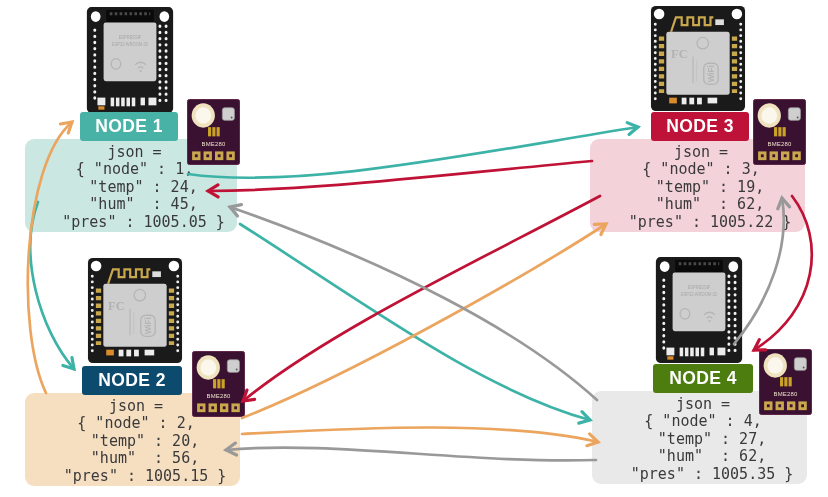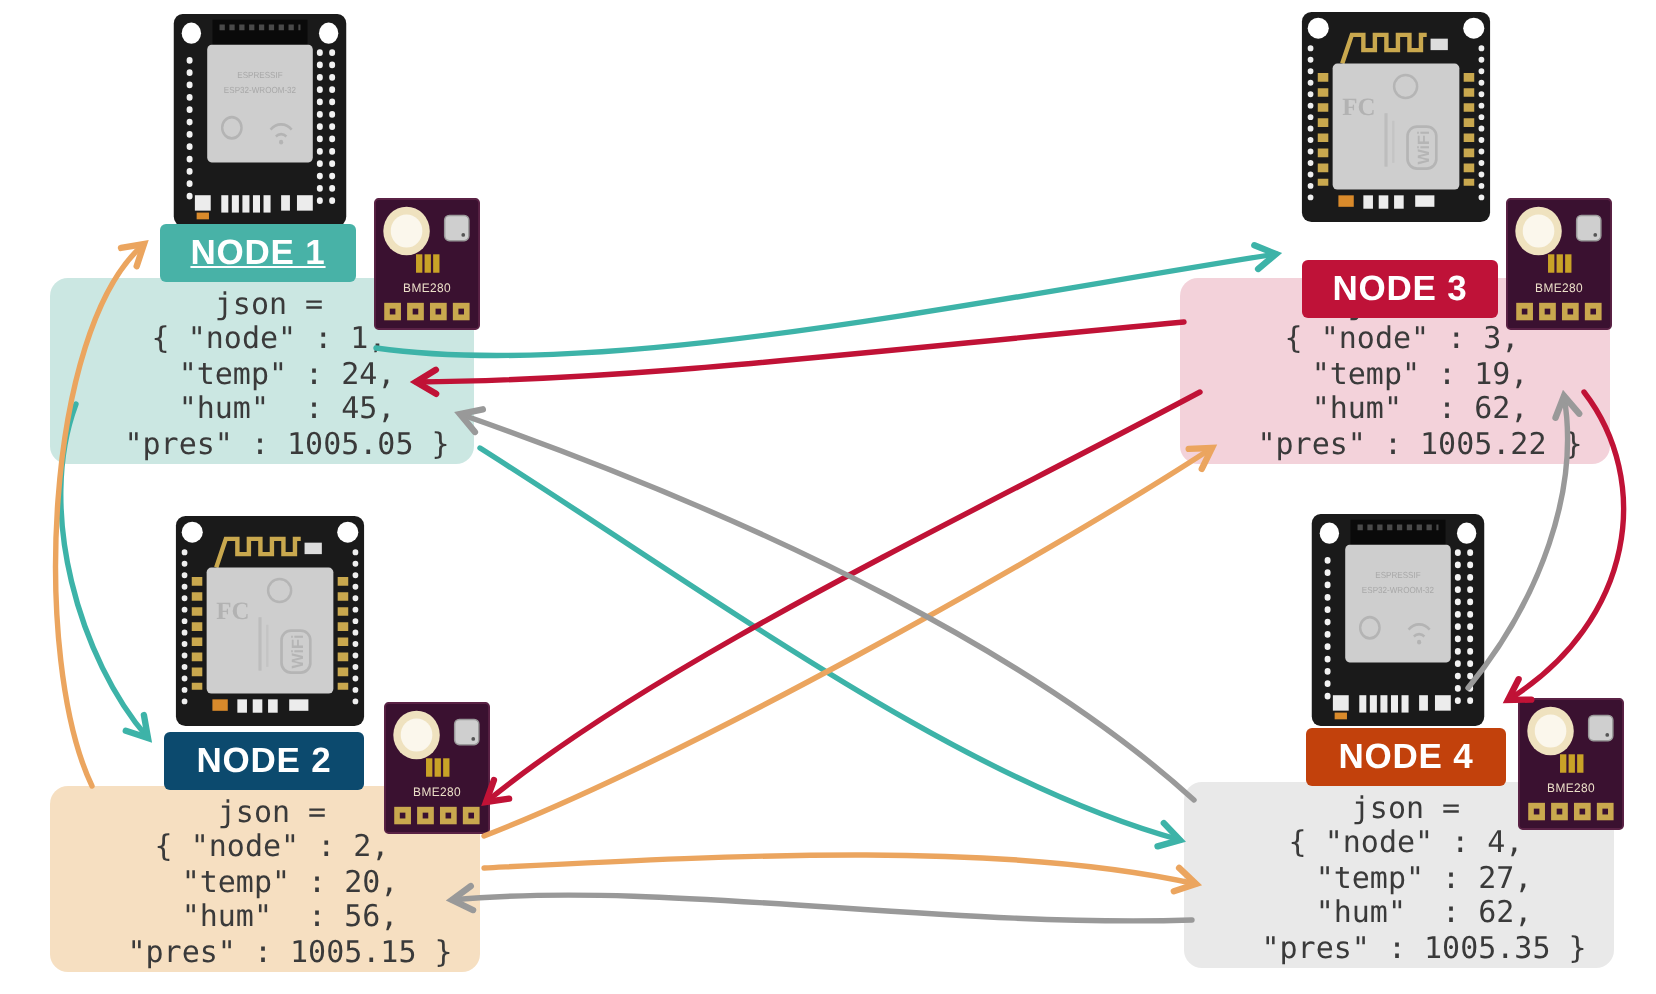--- a/index.html
+++ b/index.html
@@ -10,31 +10,31 @@
               color:#3a3a3a;white-space:pre;padding:5px 0 0 7px;box-sizing:border-box;text-align:center;}
   .board{position:absolute;z-index:2;}
   .bme{position:absolute;z-index:3;}
   .node-label{position:absolute;z-index:4;border-radius:3px;color:#ffffff;font-weight:bold;
               font-size:17.5px;text-align:center;line-height:29px;letter-spacing:.4px;}
   .arrows{position:absolute;left:0;top:0;z-index:5;pointer-events:none;}
   .arrows path.link{fill:none;stroke-width:2.7;stroke-linecap:round;}
 
   
   #n1-block{left:25px;top:139px;width:212px;height:93px;}
-  #n1-label{left:80px;top:112px;width:98px;height:29px;text-decoration:underline;}
+  #n1-label{left:80px;top:112px;width:98px;height:29px;}
   #n1-board{left:86px;top:6px;width:88px;height:108px;}
   #n1-bme{left:187px;top:99px;width:53px;height:66px;}
   
   #n2-block{left:25px;top:393px;width:215px;height:93px;}
   #n2-label{left:82px;top:366px;width:100px;height:29px;}
   #n2-board{left:87px;top:257px;width:96px;height:107px;}
   #n2-bme{left:192px;top:351px;width:53px;height:66px;}
   
   #n3-block{left:590px;top:139px;width:215px;height:93px;}
-  #n3-label{left:651px;top:112px;width:98px;height:29px;margin-top:18px;}
+  #n3-label{left:651px;top:112px;width:98px;height:29px;}
   #n3-board{left:650px;top:5px;width:96px;height:107px;}
   #n3-bme{left:753px;top:99px;width:53px;height:66px;}
   
   #n4-block{left:592px;top:391px;width:215px;height:93px;}
   #n4-label{left:653px;top:364px;width:100px;height:29px;}
   #n4-board{left:655px;top:256px;width:88px;height:108px;}
   #n4-bme{left:759px;top:349px;width:53px;height:66px;}
 
   
   .pins-w{stroke:#f2f2f2;stroke-width:3.4;stroke-dasharray:0.1 6.3;stroke-linecap:round;}
@@ -188,21 +188,21 @@
 { "node" : 4,
   "temp" : 27,
   "hum"  : 62,
   "pres" : 1005.35 }</div>
     <svg id="n4-board" class="board" viewBox="0 0 100 112" preserveAspectRatio="none">
         <use href="#board-a"></use>
       </svg>
     <svg id="n4-bme" class="bme" viewBox="0 0 57 68" preserveAspectRatio="none">
         <use href="#bme280"></use>
       </svg>
-    <div id="n4-label" class="node-label" style="background-color: #c2410c;">NODE 4</div>
+    <div id="n4-label" class="node-label" style="background-color: #4d7c0f;">NODE 4</div>
   </div>
 
   
   <svg class="arrows" width="828" height="497">
     <defs>
       <marker id="ah-n1" viewBox="0 0 12 12" markerWidth="16" markerHeight="16" refX="9.5" refY="6" orient="auto" markerUnits="userSpaceOnUse">
         <path d="M2,1.5 L9.5,6 L2,10.5" fill="none" stroke-width="2.4" stroke-linecap="round" style="stroke: rgb(61, 179, 168);"></path>
       </marker>
       <marker id="ah-n2" viewBox="0 0 12 12" markerWidth="16" markerHeight="16" refX="9.5" refY="6" orient="auto" markerUnits="userSpaceOnUse">
         <path d="M2,1.5 L9.5,6 L2,10.5" fill="none" stroke-width="2.4" stroke-linecap="round" style="stroke: rgb(235, 165, 95);"></path>

